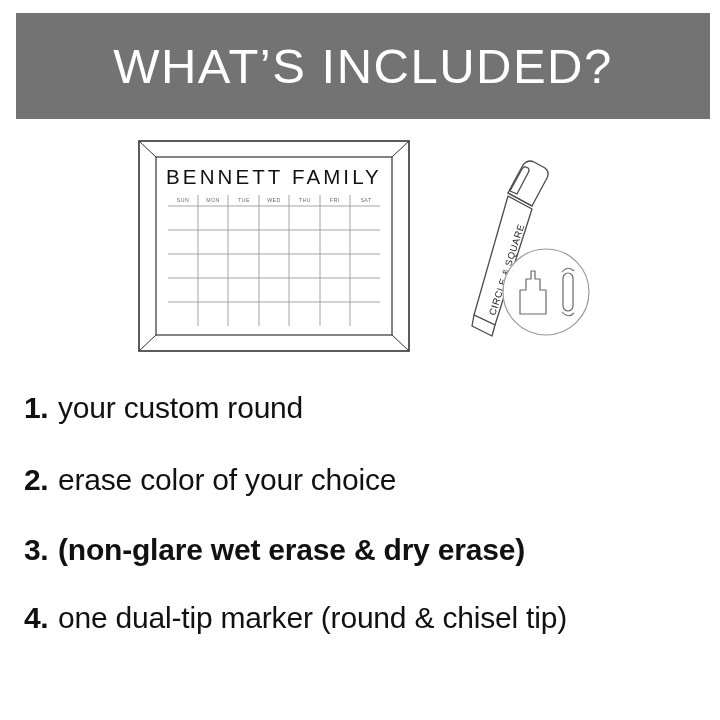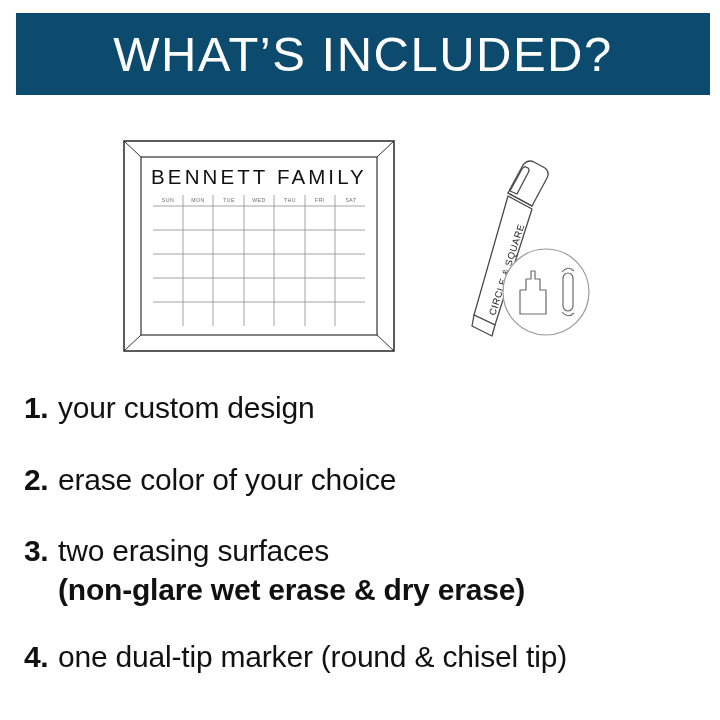--- a/index.html
+++ b/index.html
@@ -18,22 +18,22 @@
     height: 720px;
     background: #ffffff;
   }
 
   
   .header-banner {
     position: absolute;
     left: 16px;
     top: 13px;
     width: 694px;
-    height: 82px;
-    background: #0c4a6e;
+    height: 106px;
+    background: #737373;
     display: flex;
     align-items: center;
     justify-content: center;
   }
 
   .header-title {
     color: #ffffff;
     font-family: "Liberation Sans", sans-serif;
     font-size: 49px;
     font-weight: 300;
@@ -47,21 +47,21 @@
     position: absolute;
     left: 0;
     top: 110px;
     width: 720px;
     height: 265px;
   }
 
   
   .calendar-wrap {
     position: absolute;
-    left: 123px;
+    left: 138px;
     top: 30px;
     width: 272px;
     height: 212px;
   }
 
   .calendar-svg { display: block; }
 
   
   .marker-wrap {
     position: absolute;
@@ -208,35 +208,34 @@
       </svg>
     </div>
 
   </div>
 
   <div class="included-list">
 
     <div class="list-item li-1">
       <span class="item-number">1.</span>
       <span class="item-text-block">
-        <div class="item-text">your custom design</div>
+        <div class="item-text">your custom round</div>
       </span>
     </div>
 
     <div class="list-item li-2">
       <span class="item-number">2.</span>
       <span class="item-text-block">
         <div class="item-text">erase color of your choice</div>
       </span>
     </div>
 
     <div class="list-item li-3">
       <span class="item-number">3.</span>
       <span class="item-text-block">
-        <div class="item-text"> two erasing surfaces</div>
         <div class="item-text secondary-line">(non-glare wet erase &amp; dry erase)</div>
       </span>
     </div>
 
     <div class="list-item li-4">
       <span class="item-number">4.</span>
       <span class="item-text-block">
         <div class="item-text">one dual-tip marker (round &amp; chisel tip)</div>
       </span>
     </div>

